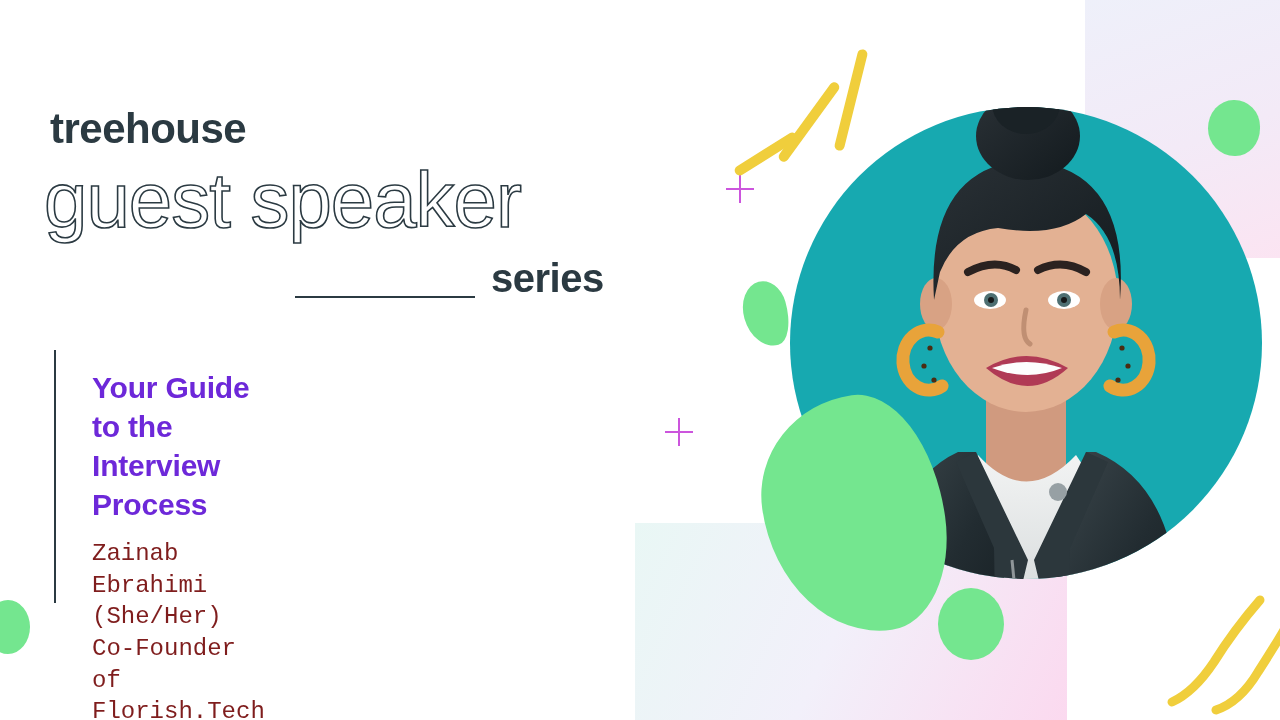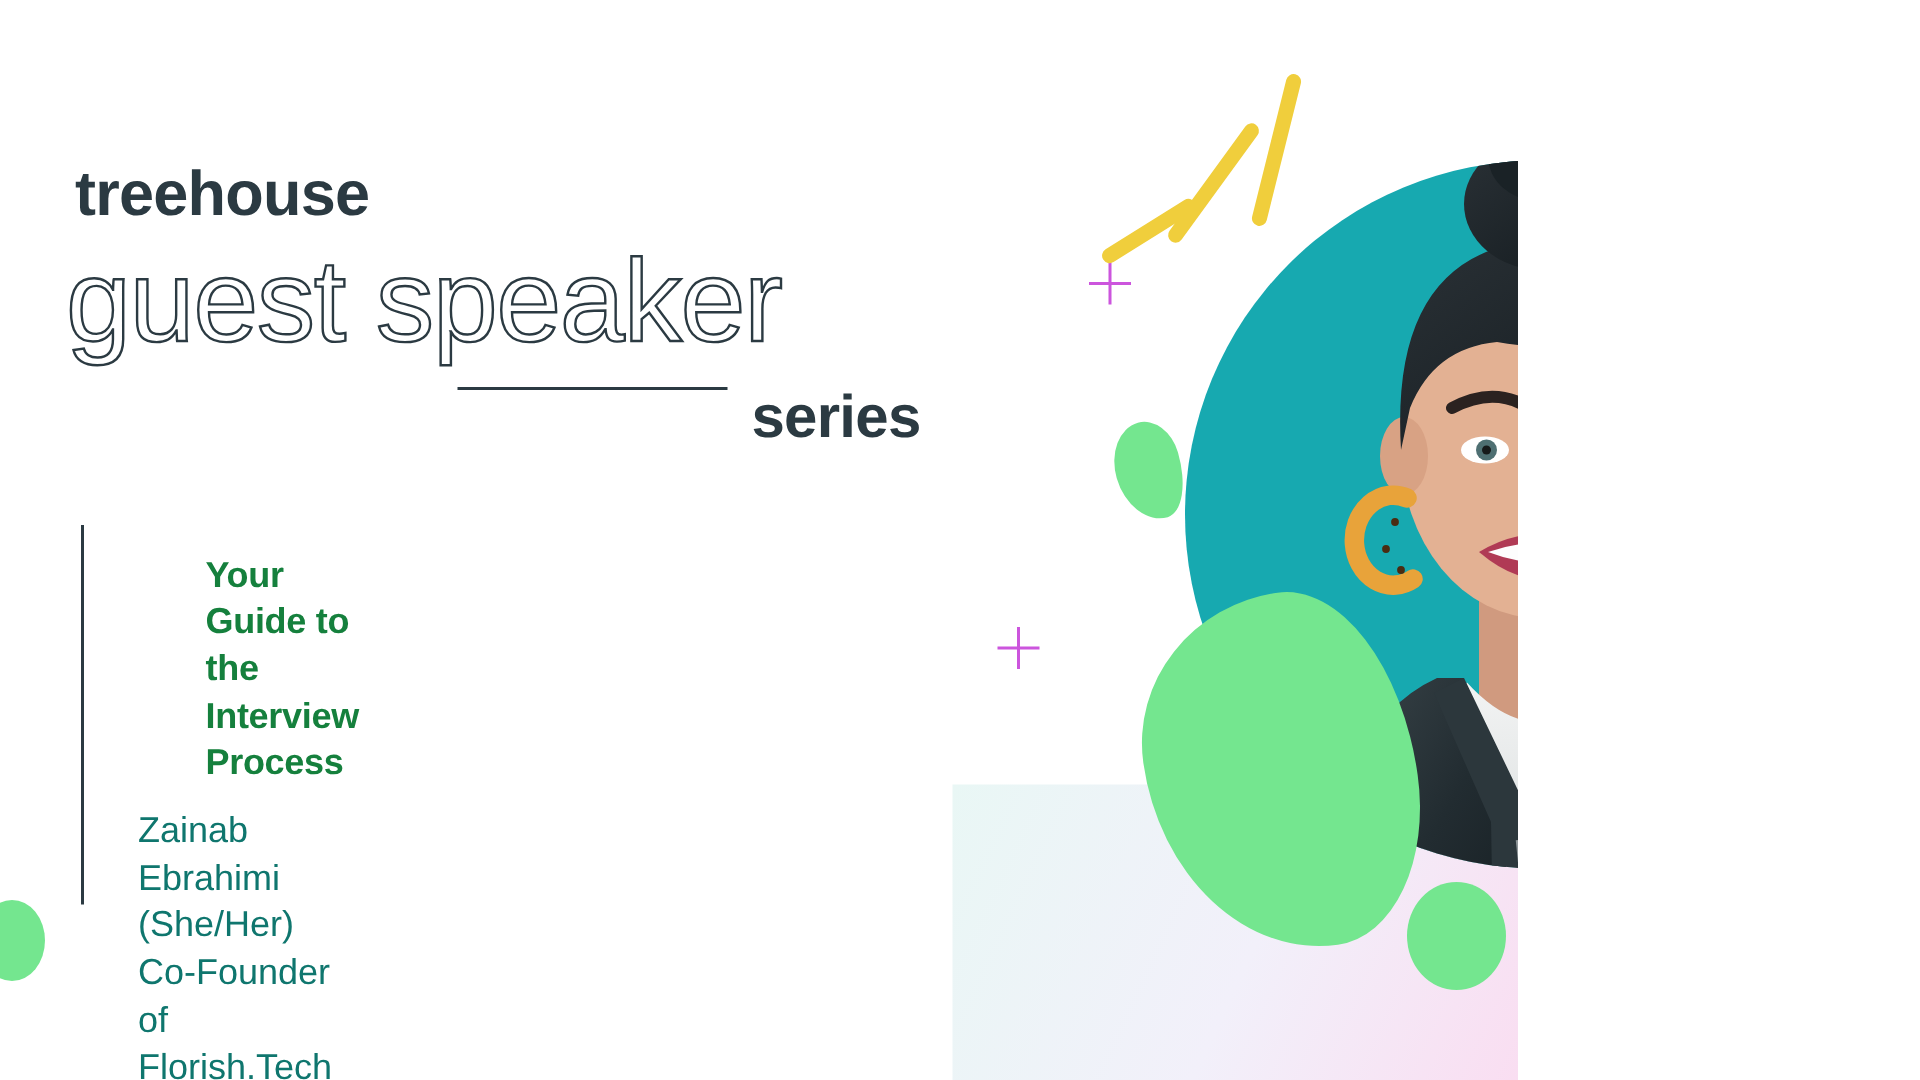--- a/index.html
+++ b/index.html
@@ -6,21 +6,21 @@
 
   html, body {
     width:1280px; height:720px;
     overflow:hidden;
     background:#ffffff;
     font-family:"Liberation Sans", sans-serif;
   }
 
   #stage {
     position:relative;
-    width:1012px; height:720px;
+    width:1280px; height:720px;
     background:#ffffff;
     overflow:hidden;
   }
 
   
   .panel-topright {
     position:absolute;
     left:1085px; top:0; width:195px; height:258px;
     background:linear-gradient(160deg,#eef0fa 0%,#f3eaf7 55%,#fbe4f2 100%);
   }
@@ -101,45 +101,44 @@
   .headline-outline {
     position:absolute; left:44px; top:160px;
     font-size:78px; font-weight:400; letter-spacing:-1px;
     line-height:1.05;
     color:transparent;
     -webkit-text-stroke:1.6px #2b3a42;
     white-space:nowrap;
     text-align:center;
   }
   .series-row {
-    position:absolute; left:305px; top:258px;
-    display:flex; align-items:flex-start; gap:16px;
+    position:absolute; left:295px; top:258px;
+    display:flex; align-items:flex-end; gap:16px;
   }
   .series-rule { width:180px; height:2px; background:#2b3a42; }
   .series-word {
     font-size:40px; font-weight:600; color:#2b3a42;
     letter-spacing:-0.5px; line-height:1;
   }
 
   .event-block { position:absolute; left:54px; top:350px; height:253px; }
   .event-rule {
     position:absolute; left:0; top:0; width:1.5px; height:253px;
     background:#2b3a42;
   }
   .event-body { position:absolute; left:38px; top:18px; }
 
   .event-title {
-    font-size:24px; font-weight:600; color:#15803d;
+    font-size:30px; font-weight:600; color:#6d28d9;
     line-height:1.30; letter-spacing:-0.2px;
     white-space:pre-line;
-    margin-left:45px;
   }
   .speaker-name, .speaker-role {
-    font-size:24px; font-weight:300; color:#0f766e;
-    line-height:1.32; letter-spacing:0;
+    font-size:24px; font-weight:300; color:#7f1d1d;
+    line-height:1.32; letter-spacing:0;font-family:Liberation Mono, monospace;
   }
   .speaker-name { margin-top:14px; }
 </style>
 </head>
 <body>
 
 <div id="stage">
 
   <div class="panel-topright"></div>
   <div class="panel-bottomleft"></div>

